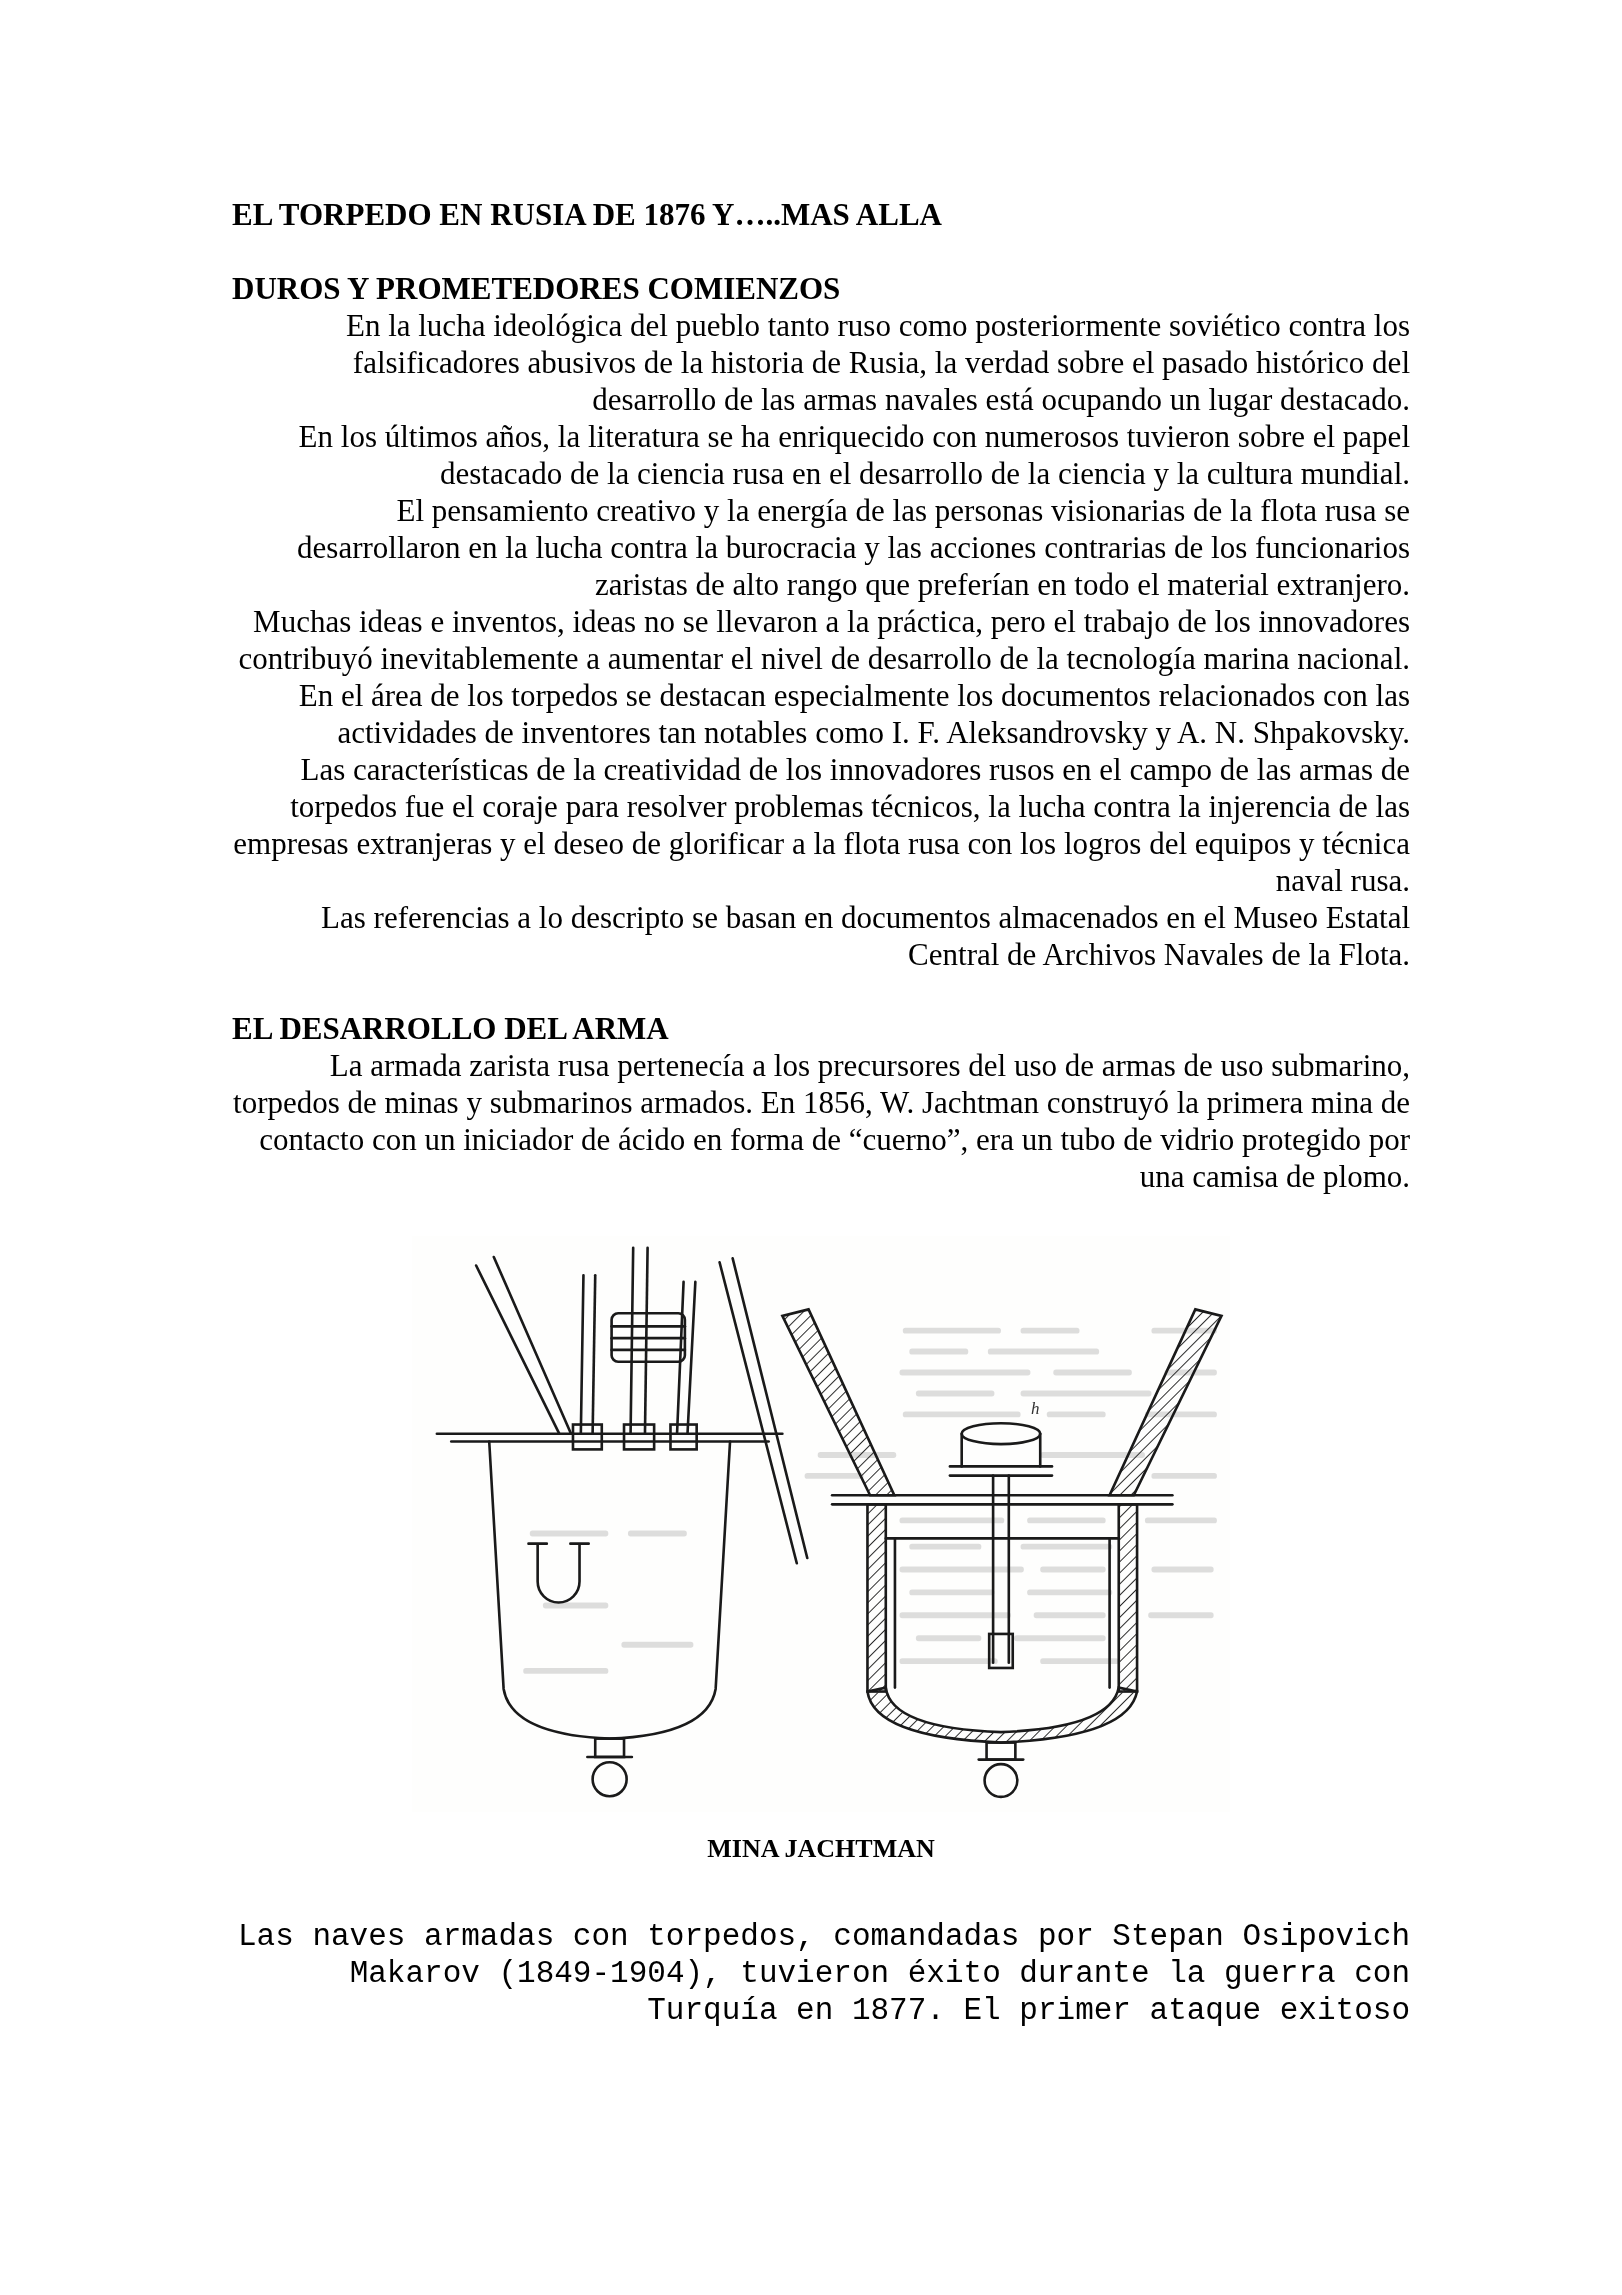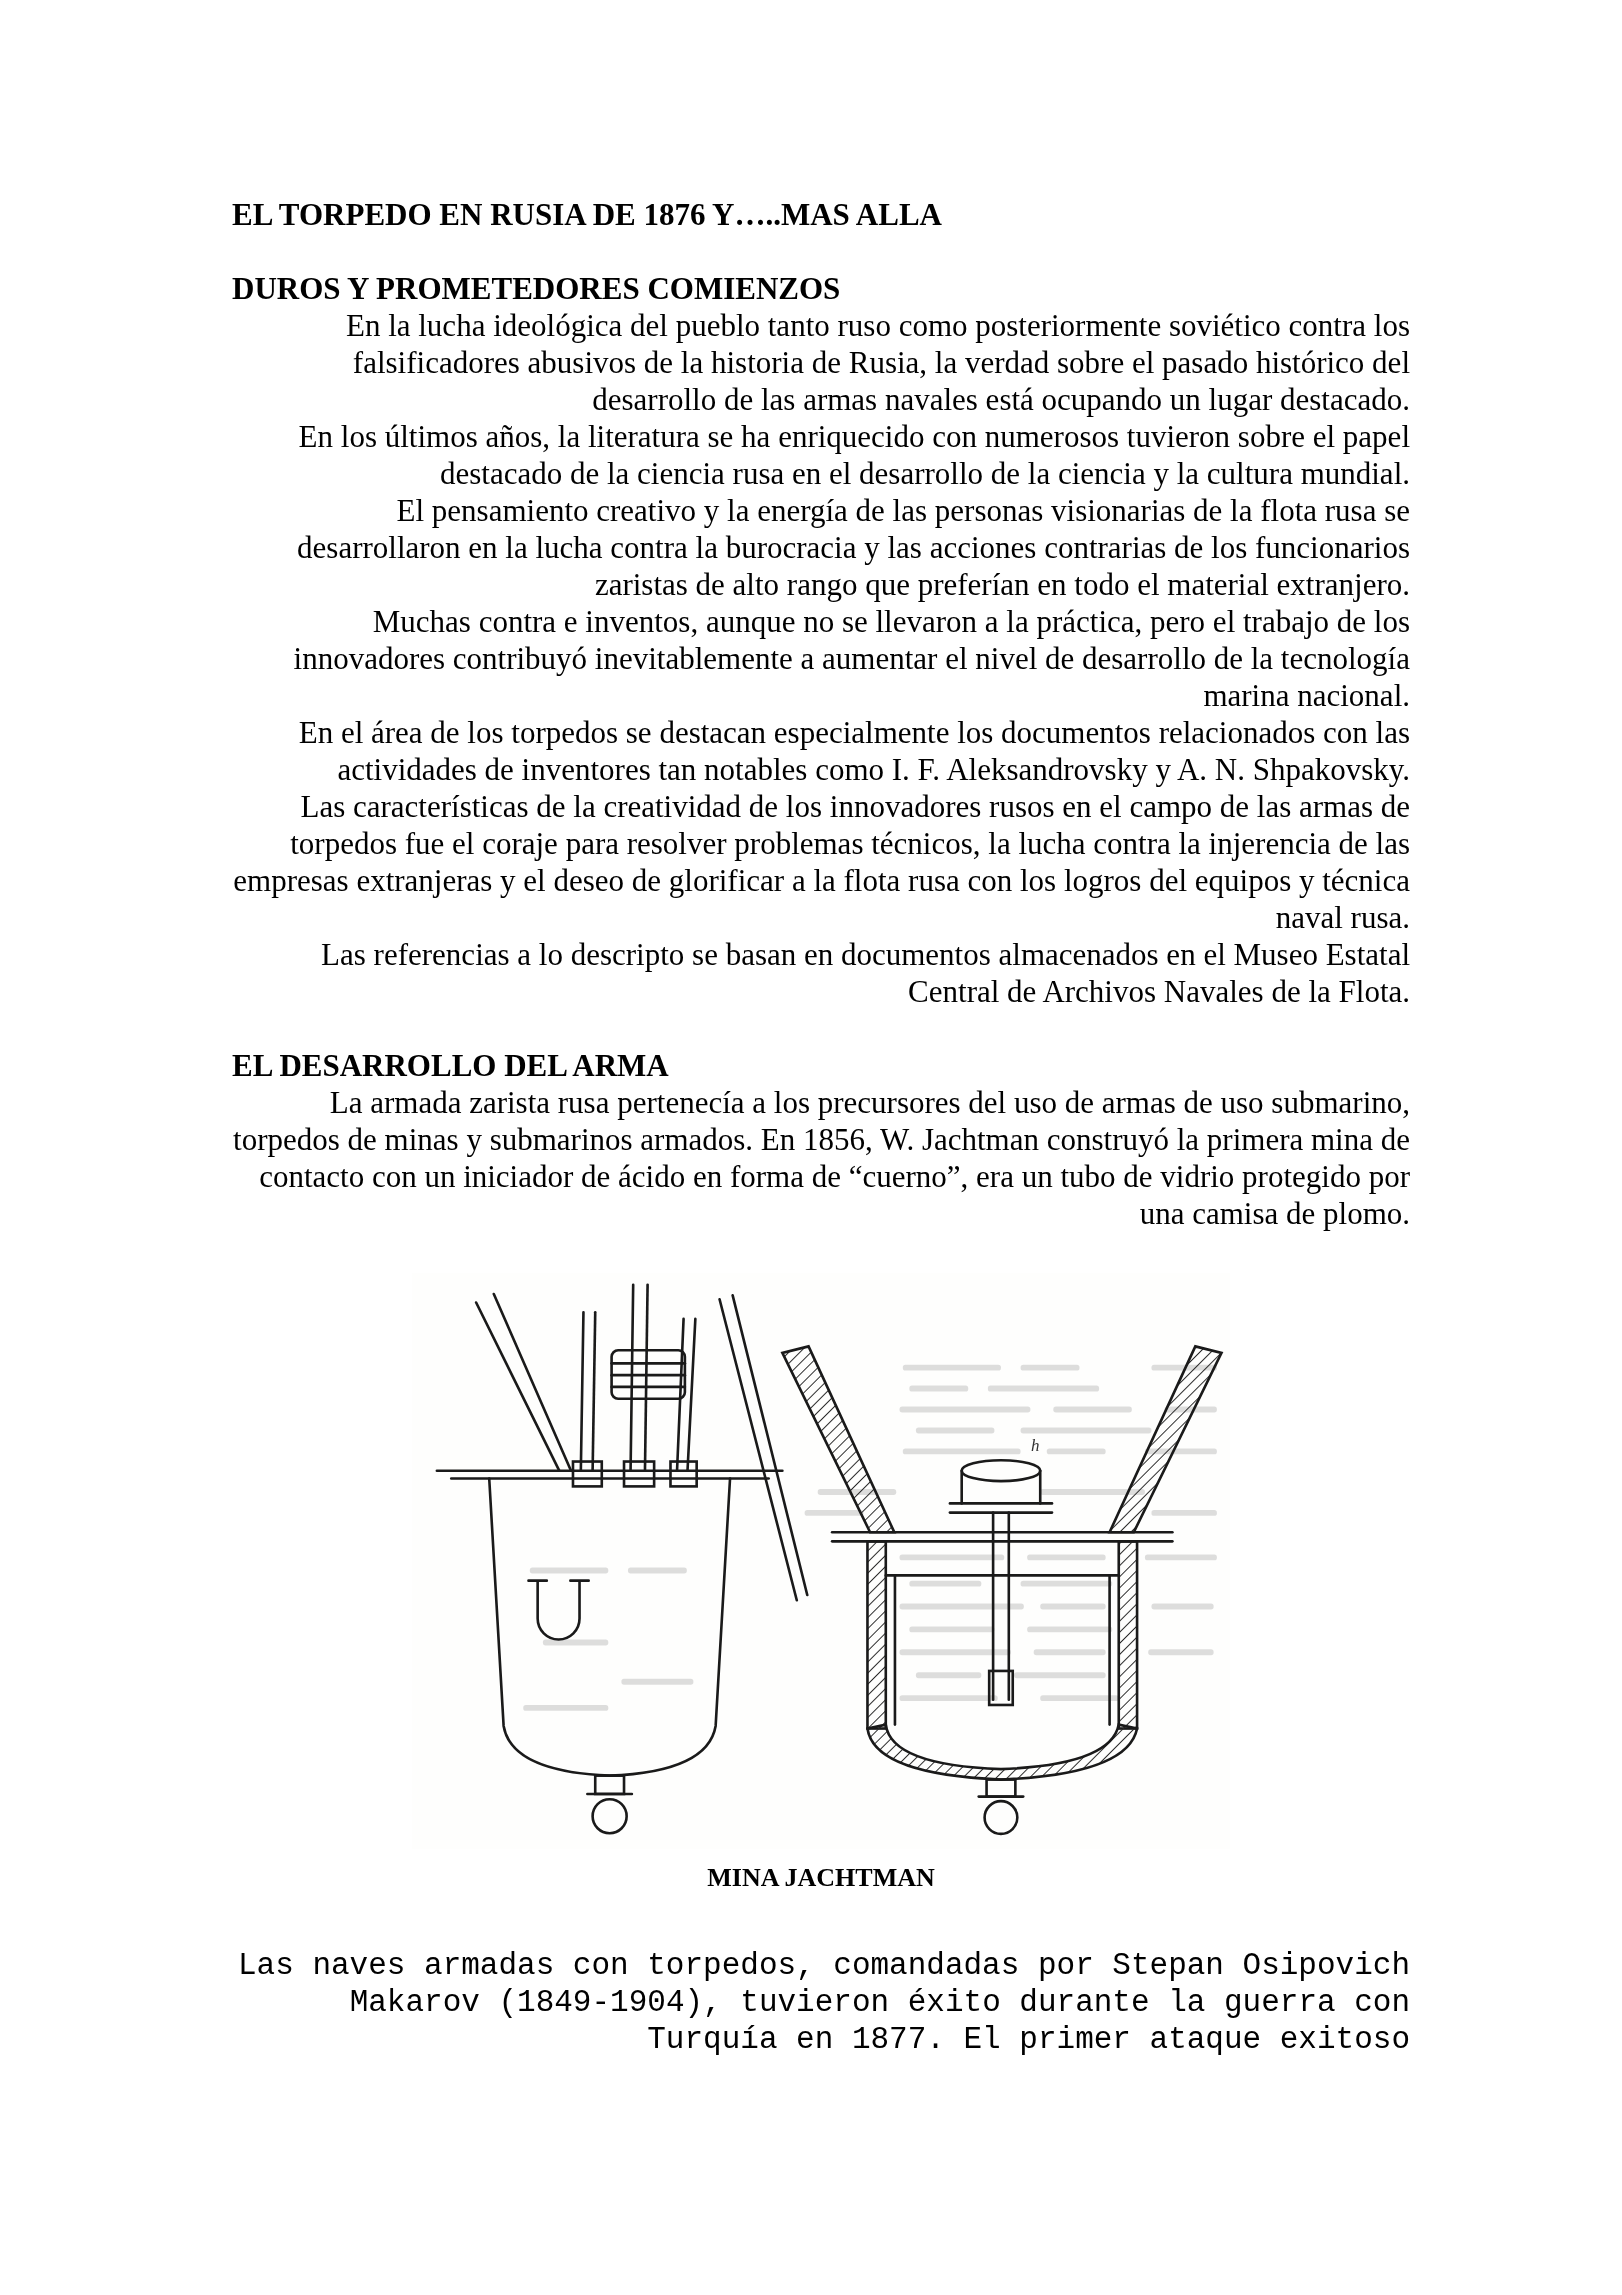--- a/index.html
+++ b/index.html
@@ -38,40 +38,40 @@
     text-align: center;
   }
   figure.mine-figure svg {
     display: block;
     margin: 0 auto;
     background: #fefefd;
   }
   figcaption.figure-caption {
     font-size: 26px;
     font-weight: bold;
-    margin-top: 14px;
+    margin-top: 22px;
     text-align: center;
   }
   p.closing-par {
     margin-top: 54px;
     font-family: Liberation Mono, monospace;
   }
 </style>
 </head>
 <body>
 
 <div class="page">
 
   <h1 class="doc-title">EL TORPEDO EN RUSIA DE 1876  Y…..MAS ALLA</h1>
 
   <h2 class="section-heading">DUROS Y PROMETEDORES COMIENZOS</h2>
   <p class="body-par">En la lucha ideológica del pueblo tanto ruso como posteriormente soviético contra los falsificadores abusivos de la historia de Rusia, la verdad sobre el pasado histórico del desarrollo de las armas navales está ocupando un lugar destacado.</p>
   <p class="body-par">En los últimos años, la literatura se ha enriquecido con numerosos tuvieron sobre el papel destacado de la ciencia rusa en el desarrollo de la ciencia y la cultura mundial.</p>
   <p class="body-par">El pensamiento creativo y la energía de las personas visionarias de la flota rusa se desarrollaron en la lucha contra la burocracia y las acciones contrarias de los funcionarios zaristas de alto rango que preferían en todo el material extranjero.</p>
-  <p class="body-par">Muchas contra e inventos, aunque no se llevaron a la práctica, pero el trabajo de los innovadores contribuyó inevitablemente a aumentar el nivel de desarrollo de la tecnología marina nacional.</p>
+  <p class="body-par">Muchas ideas e inventos, ideas no se llevaron a la práctica, pero el trabajo de los innovadores contribuyó inevitablemente a aumentar el nivel de desarrollo de la tecnología marina nacional.</p>
   <p class="body-par">En el área de los torpedos se destacan especialmente los documentos relacionados con las actividades de inventores tan notables como I. F. Aleksandrovsky y A. N. Shpakovsky.</p>
   <p class="body-par">Las características de la creatividad de los innovadores rusos en el campo de las armas de torpedos fue el coraje para resolver problemas técnicos, la lucha contra la injerencia de las empresas extranjeras y el deseo de glorificar a la flota rusa con los logros del equipos y técnica naval rusa.</p>
   <p class="body-par">Las referencias a lo descripto se basan en documentos almacenados en el Museo Estatal Central de Archivos Navales de la Flota.</p>
 
   <h2 class="section-heading">EL DESARROLLO DEL ARMA</h2>
   <p class="body-par">La armada zarista rusa pertenecía a los precursores del uso de armas de uso submarino, torpedos de minas y submarinos armados. En 1856, W. Jachtman construyó la primera mina de contacto con un iniciador de ácido en forma de “cuerno”, era un tubo de vidrio protegido por una camisa de plomo.</p>
 
   <figure class="mine-figure">
     <svg width="818" height="576" viewBox="0 0 1250 880">
       <defs>

